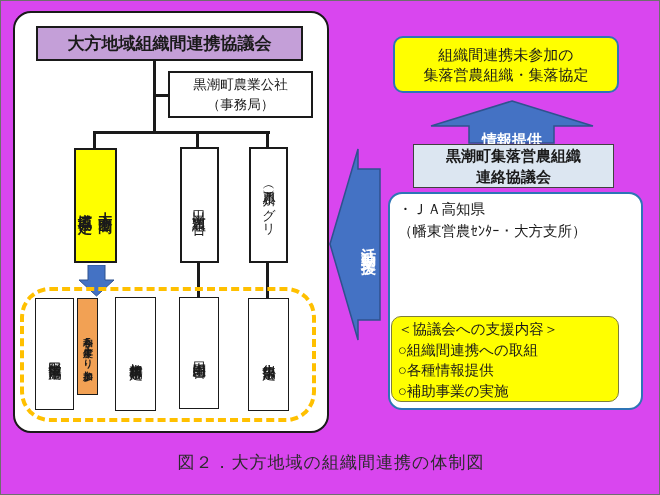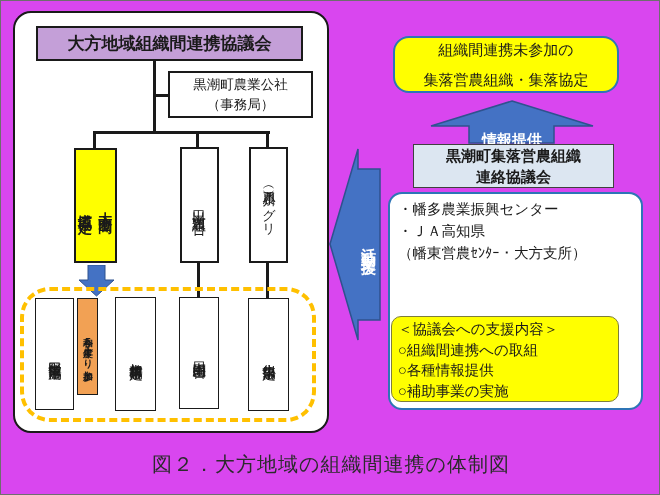--- a/index.html
+++ b/index.html
@@ -46,22 +46,22 @@
   .orange-note { left:76px; top:297px; width:21px; height:97px;
     background:#F2A154; border:1.2px solid #1a1a1a;
     font-size:10px; font-weight:bold; letter-spacing:0; }
   .kaji { left:114px; top:296px; width:41px; height:114px; }
   .deguchi-naka { left:178px; top:296px; width:40px; height:112px; }
   .ogawa-shuraku { left:247px; top:297px; width:41px; height:113px; }
   
   .line { position:absolute; background:#1a1a1a; }
   
   .right-yellow { left:392px; top:35px; width:226px; height:57px;
-    background:#FFFF00; border:2px solid #2E75B6; border-radius:16px;
-    font-size:15px; line-height:30px; }
+    background:#FFFF00; border:2px solid #2E75B6; border-radius:10px;
+    font-size:15px; line-height:20px; }
   .arrow-label {
     position:absolute; color:#ffffff; font-weight:bold; font-size:15px;
     display:flex; align-items:center; justify-content:center; text-align:center;
   }
   .council-header { left:412px; top:143px; width:201px; height:44px;
     background:#DCE6F1; border:1.5px solid #404040;
     font-weight:bold; font-size:15px; line-height:21px; }
   .white-list-box {
     position:absolute; left:387px; top:191px; width:255px; height:218px;
     background:#fff; border:2.5px solid #2E75B6; border-radius:14px;
@@ -70,21 +70,21 @@
     font-size:14.5px; line-height:22px; }
   .members div { white-space:nowrap; }
   .support-box {
     position:absolute; left:390px; top:315px; width:228px; height:86px;
     background:#FFFF00; border:1.5px solid #7E7E3A; border-radius:10px;
     padding:2px 6px; font-size:14.5px; line-height:20.5px;
   }
   .support-box div { white-space:nowrap; }
   .caption {
     position:absolute; left:0; top:450px; width:660px; text-align:center;
-    font-size:20px; color:#2b2b2b; letter-spacing:1px;
+    font-size:17px; color:#2b2b2b; letter-spacing:1px;
   }
   svg { display:block; }
 </style>
 </head>
 <body>
 
 <div class="stage">
 
   <div class="outer-rect"></div>
 
@@ -159,21 +159,20 @@
   </div>
   <div class="arrow-label" style="left:466px; top:109px; width:90px; height:22px;margin-top:19px;">情報提供</div>
 
   <div class="box council-header">
     <span>黒潮町集落営農組織
 連絡協議会</span>
   </div>
 
   <div class="white-list-box"></div>
   <div class="members">
-    <div>・幡多農業振興センター</div>
     <div>・ＪＡ高知県</div>
     <div>（幡東営農ｾﾝﾀｰ・大方支所）</div>
   </div>
 
   <div class="support-box">
     <div>＜協議会への支援内容＞</div>
     <div>○組織間連携への取組</div>
     <div>○各種情報提供</div>
     <div>○補助事業の実施</div>
   </div>

